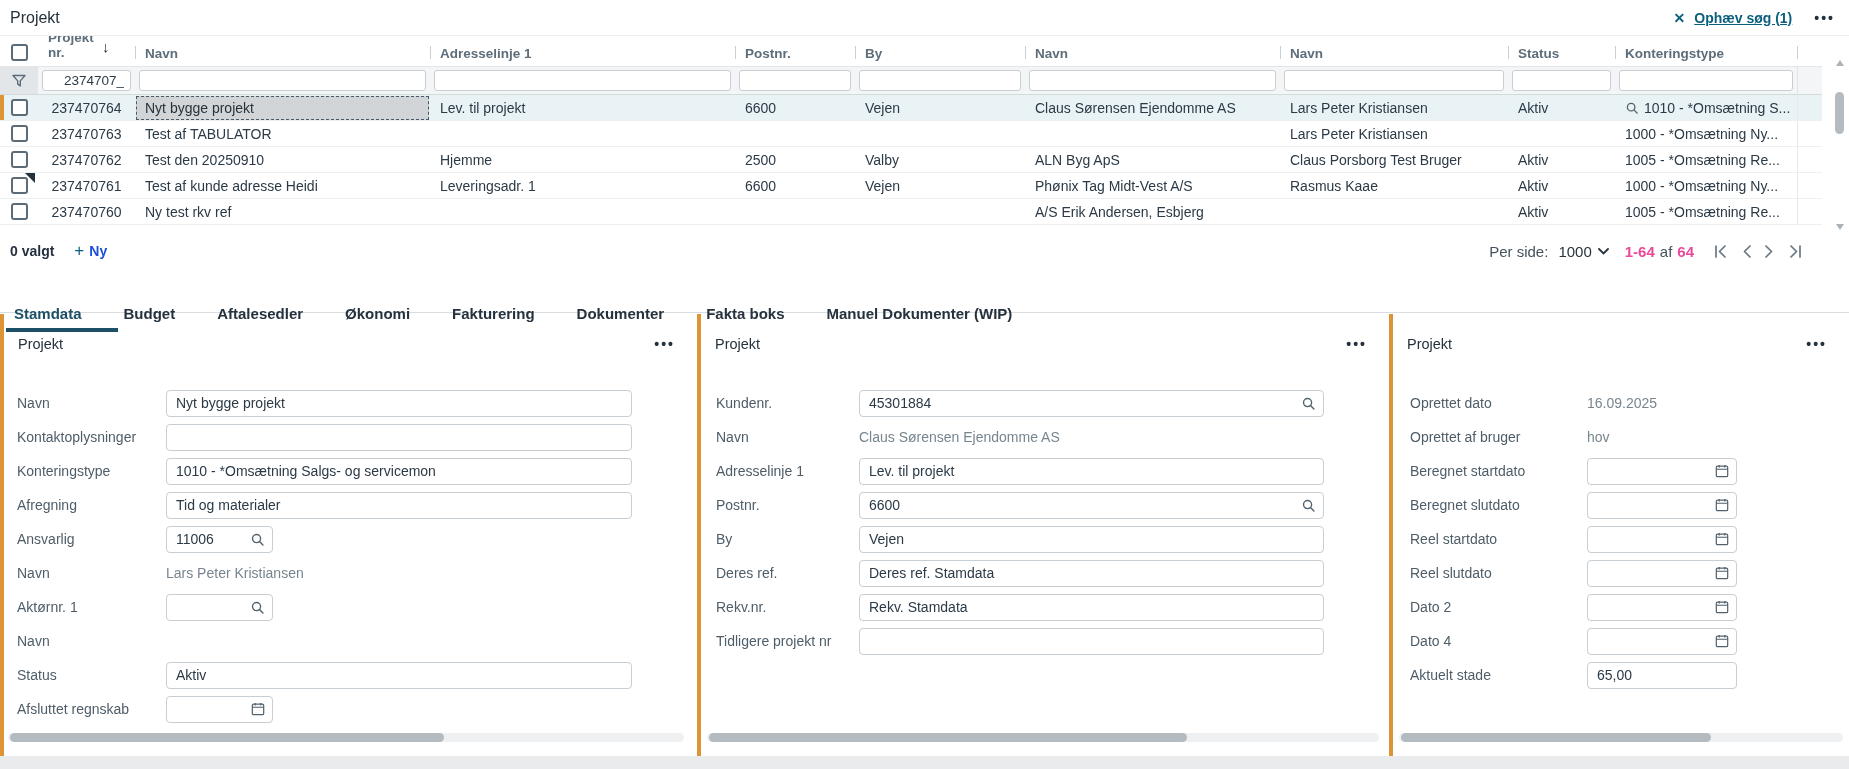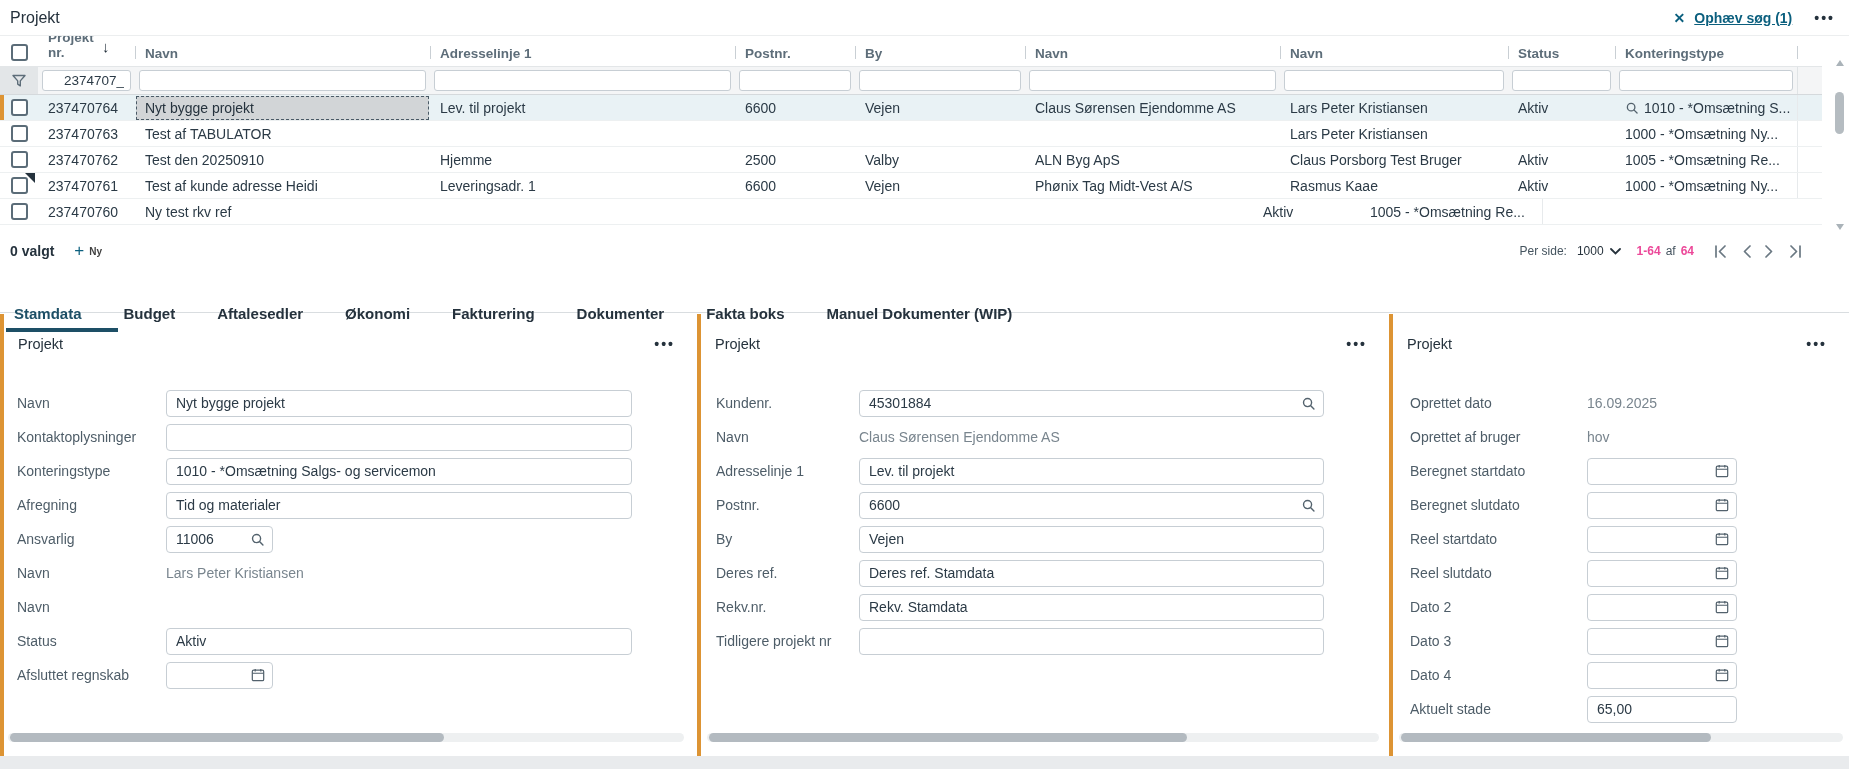--- a/index.html
+++ b/index.html
@@ -14,21 +14,21 @@
   .clear-search { display:flex; align-items:center; gap:9px; cursor:pointer; }
   .close-x { color:#0b5f7e; font-size:14px; font-weight:700; }
   .clear-link { color:#0b5f7e; font-size:14px; font-weight:700; text-decoration:underline; }
   .more-dots { color:#25323d; font-size:14px; font-weight:700; letter-spacing:2px; cursor:pointer; }
 
   
   .grid { position:absolute; left:0; top:36px; width:1822px; }
   .gr { display:flex; align-items:center; }
   .cell { padding:0 10px; font-size:14px; white-space:nowrap; overflow:hidden; text-overflow:clip; flex:none; height:100%; display:flex; align-items:center; position:relative; }
   .c0{width:38px; justify-content:center; padding:0;}
-  .c1{width:97px; justify-content:flex-start; text-align:right;}
+  .c1{width:97px; justify-content:center; text-align:right;}
   .c2{width:295px;}
   .c3{width:305px;}
   .c4{width:120px;}
   .c5{width:170px;}
   .c6{width:255px;}
   .c7{width:228px;}
   .c8{width:107px;}
   .c9{width:182px;}
   .c10{width:25px;}
 
@@ -62,22 +62,22 @@
   .vscroll .up { top:0; border-bottom:6px solid #aab3b9; }
   .vscroll .down { bottom:0; border-top:6px solid #aab3b9; }
   .vthumb { position:absolute; left:1px; top:32px; width:9px; height:42px; background:#b5bcc1; border-radius:5px; }
 
   
   .gfooter { position:absolute; left:0; top:237px; width:1822px; height:28px; display:flex; align-items:center; justify-content:space-between; padding:0 4px 0 10px; }
   .gf-left { display:flex; align-items:center; gap:20px; }
   .selected-count { font-size:14px; font-weight:700; color:#25323d; }
   .new-btn { display:flex; align-items:center; gap:5px; cursor:pointer; }
   .new-plus { color:#0b5f7e; font-size:17px; font-weight:400; }
-  .new-label { color:#404040; font-size:10px; font-weight:700; }
-  .gf-right { display:flex; align-items:center; gap:10px; font-size:12px; color:#44535e; padding-right:16px; }
+  .new-label { color:#1d4ed8; font-size:14px; font-weight:700; }
+  .gf-right { display:flex; align-items:center; gap:10px; font-size:15px; color:#44535e; padding-right:16px; }
   .pagesize { display:flex; align-items:center; gap:6px; cursor:pointer; color:#27333d; }
   .range-wrap { display:flex; gap:5px; margin-left:6px; }
   .bold { font-weight:700; color:#ec4899; }
   .pagers { display:flex; align-items:center; gap:14px; margin-left:10px; }
   .pager { cursor:pointer; display:flex; align-items:center; }
 
   
   .tabs { position:absolute; left:0; top:278px; width:1849px; height:35px; display:flex; align-items:center; padding-left:12px; border-bottom:1px solid #d9dde0; }
   .tab { position:relative; font-size:15px; font-weight:700; color:#25323d; margin-right:38px; padding:7px 2px 10px; cursor:pointer; white-space:nowrap;margin-top:40px; }
   .tab.active { color:#1d4f66; }
@@ -265,20 +265,21 @@
 
     <div class="gr grow">
       <div class="cell c0">
           <span class="cb"></span>
         </div>
       <div class="cell c1">237470760</div>
       <div class="cell c2">Ny test rkv ref</div>
       <div class="cell c3"></div>
       <div class="cell c4"></div>
       <div class="cell c5"></div>
+      <div class="cell c6">A/S Erik Andersen, Esbjerg</div>
       <div class="cell c7"></div>
       <div class="cell c8">Aktiv</div>
       <div class="cell c9">1005 - *Omsætning Re...</div>
       <div class="cell c10"></div>
     </div>
   </div>
 
   <div class="vscroll">
     <span class="arr up"></span>
     <span class="vthumb"></span>
@@ -384,20 +385,30 @@
                 <circle cx="7" cy="7" r="4.3" fill="none" stroke="#53626d" stroke-width="1.5"></circle>
                 <line x1="10.4" y1="10.4" x2="13.8" y2="13.8" stroke="#53626d" stroke-width="1.5" stroke-linecap="round"></line>
               </svg>
             </span>
         </div>
         <div class="frow">
           <span class="flabel">Navn</span>
           <span class="fro">Lars Peter Kristiansen</span>
         </div>
         <div class="frow">
+          <span class="flabel">Aktørnr. 1</span>
+          <span class="fw sm icr">
+              <input value="" style="">
+            <svg class="inp-icon" width="15" height="15" viewBox="0 0 16 16">
+                <circle cx="7" cy="7" r="4.3" fill="none" stroke="#53626d" stroke-width="1.5"></circle>
+                <line x1="10.4" y1="10.4" x2="13.8" y2="13.8" stroke="#53626d" stroke-width="1.5" stroke-linecap="round"></line>
+              </svg>
+            </span>
+        </div>
+        <div class="frow">
           <span class="flabel">Navn</span>
           <span class="fro"></span>
         </div>
         <div class="frow">
           <span class="flabel">Status</span>
           <span class="fw full">
               <input value="Aktiv" style="">
             </span>
         </div>
         <div class="frow">
@@ -552,44 +563,32 @@
               <input value="" style="">
             <svg class="inp-icon" width="14" height="14" viewBox="0 0 16 16">
                 <rect x="1.5" y="2.5" width="13" height="12" rx="1.5" fill="none" stroke="#53626d" stroke-width="1.4"></rect>
                 <line x1="4.8" y1="1" x2="4.8" y2="4" stroke="#53626d" stroke-width="1.4"></line>
                 <line x1="11.2" y1="1" x2="11.2" y2="4" stroke="#53626d" stroke-width="1.4"></line>
                 <line x1="1.5" y1="6" x2="14.5" y2="6" stroke="#53626d" stroke-width="1.2"></line>
               </svg>
             </span>
         </div>
         <div class="frow">
-          <span class="flabel">Dato 3</span>
+          <span class="flabel">Dato 4</span>
           <span class="fw d150 icr">
               <input value="" style="">
             <svg class="inp-icon" width="14" height="14" viewBox="0 0 16 16">
                 <rect x="1.5" y="2.5" width="13" height="12" rx="1.5" fill="none" stroke="#53626d" stroke-width="1.4"></rect>
                 <line x1="4.8" y1="1" x2="4.8" y2="4" stroke="#53626d" stroke-width="1.4"></line>
                 <line x1="11.2" y1="1" x2="11.2" y2="4" stroke="#53626d" stroke-width="1.4"></line>
                 <line x1="1.5" y1="6" x2="14.5" y2="6" stroke="#53626d" stroke-width="1.2"></line>
               </svg>
             </span>
         </div>
         <div class="frow">
-          <span class="flabel">Dato 4</span>
-          <span class="fw d150 icr">
-              <input value="" style="">
-            <svg class="inp-icon" width="14" height="14" viewBox="0 0 16 16">
-                <rect x="1.5" y="2.5" width="13" height="12" rx="1.5" fill="none" stroke="#53626d" stroke-width="1.4"></rect>
-                <line x1="4.8" y1="1" x2="4.8" y2="4" stroke="#53626d" stroke-width="1.4"></line>
-                <line x1="11.2" y1="1" x2="11.2" y2="4" stroke="#53626d" stroke-width="1.4"></line>
-                <line x1="1.5" y1="6" x2="14.5" y2="6" stroke="#53626d" stroke-width="1.2"></line>
-              </svg>
-            </span>
-        </div>
-        <div class="frow">
           <span class="flabel">Aktuelt stade</span>
           <span class="fw d150">
               <input value="65,00" style="">
             </span>
         </div>
       </div>
       <div class="hscroll">
           <span class="hthumb"></span>
         </div>
     </div>

